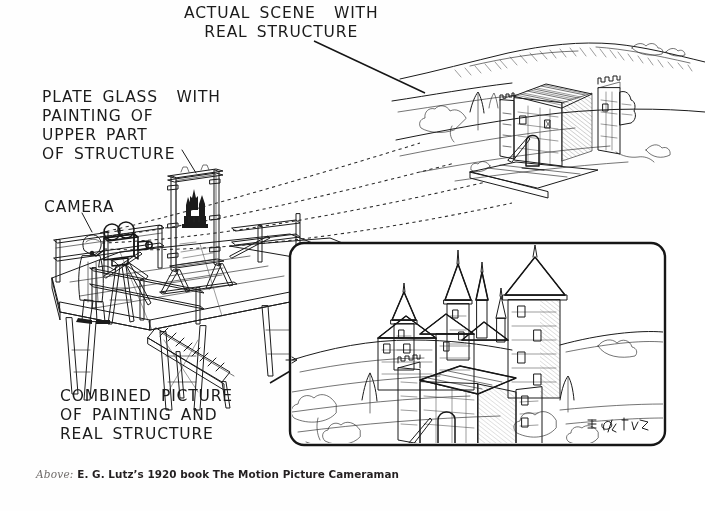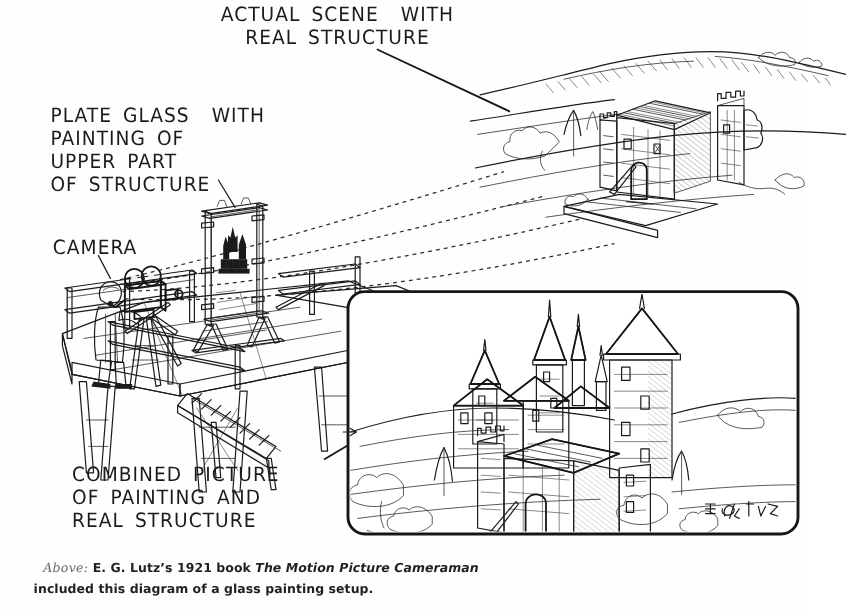--- a/index.html
+++ b/index.html
@@ -79,21 +79,20 @@
   #caption .above-word {
     font-family: "DejaVu Serif", serif;
     font-style: italic;
     font-weight: normal;
     font-size: 10.5px;
     color: #6e6a68;
     letter-spacing: 0.02em;
     margin-left: 22px;
   }
   #caption .book-title {
-    font-style: italic;
     font-weight: bold;
     margin-top: 23px;
   }
   #caption .cap-line2 {
     display: block;
     padding-left: 14px;
   }
 </style>
 </head>
 <body>
@@ -525,17 +524,16 @@
 UPPER PART
 OF STRUCTURE</div>
 
   <div class="label" id="label-camera">CAMERA</div>
 
   <div class="label" id="label-combined">COMBINED PICTURE
 OF PAINTING AND
 REAL STRUCTURE</div>
 
   <div id="caption">
-    <span class="above-word">Above:</span><span> E. G. Lutz’s 1921 book </span><span class="book-title">The Motion Picture Cameraman</span>
-    <span class="cap-line2">included this diagram of a glass painting setup.</span>
+    <span class="above-word">Above:</span><span> E. G. Lutz’s 1920 book </span><span class="book-title">The Motion Picture Cameraman</span>
   </div>
 
 </div>
 
 </body></html>

